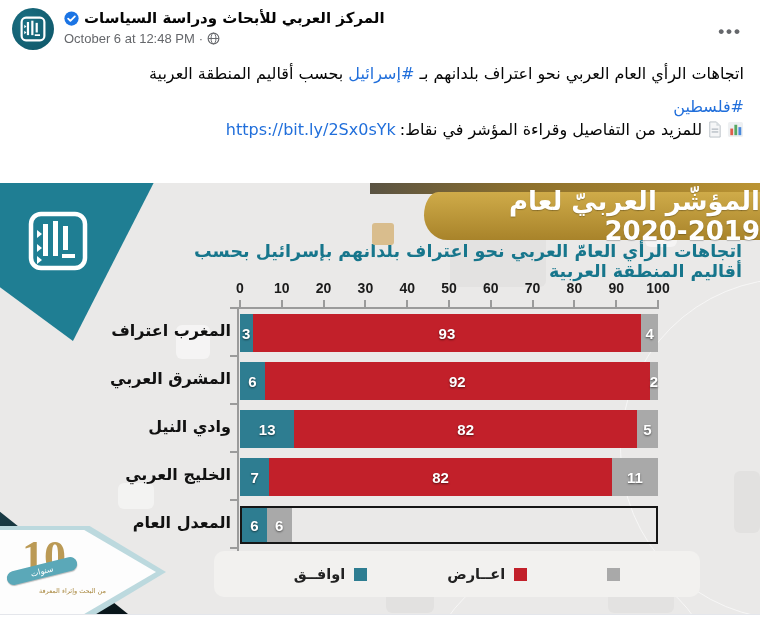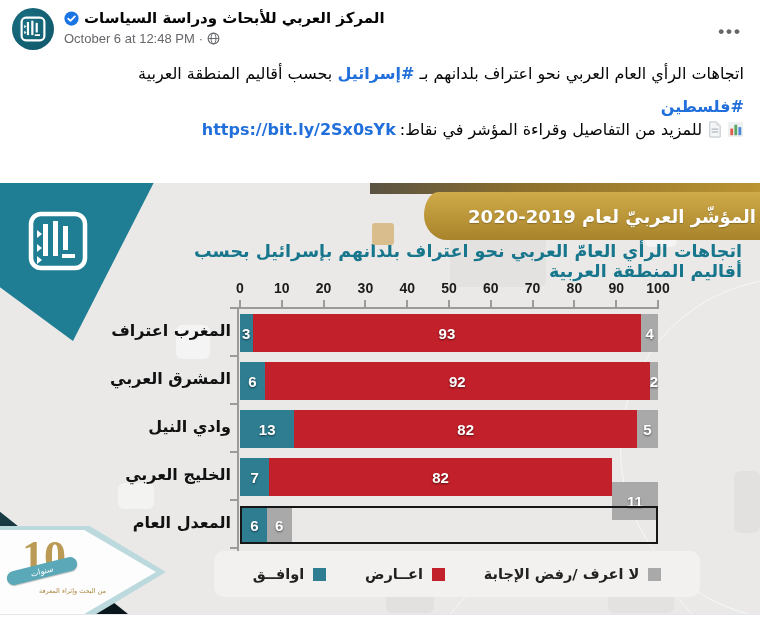--- a/index.html
+++ b/index.html
@@ -14,36 +14,36 @@
   .page-name{font-size:15px;font-weight:700;color:#050505;font-family:"DejaVu Sans",sans-serif;direction:rtl;cursor:pointer;}
   .badge{width:15px;height:15px;flex:0 0 auto;}
   .meta-row{position:absolute;left:64px;top:31px;display:flex;align-items:center;gap:4px;color:#65676b;font-size:13px;}
   .dots{position:absolute;right:18px;top:22px;color:#65676b;font-size:17px;letter-spacing:2px;cursor:pointer;font-weight:700;}
 
   
   .post-text{direction:rtl;text-align:right;padding:6px 16px 0 16px;font-size:16px;line-height:1.45;
              color:#050505;font-family:"DejaVu Sans",sans-serif;}
   .post-text .l1{margin-bottom:10px;}
   .post-text .l3{margin-bottom:5px;}
-  .hashtag,.ext-link{color:#216fdb;text-decoration:none;cursor:pointer;font-weight:bold;}
+  .hashtag,.ext-link{color:#216fdb;text-decoration:none;cursor:pointer;}
   .l4{display:flex;flex-direction:row;align-items:center;gap:4px;justify-content:flex-start;}
   .emoji{width:17px;height:17px;display:inline-block;vertical-align:-2px;}
 
   
   .info{position:absolute;left:0;top:183px;width:760px;height:431px;background:#eae9e8;overflow:hidden;cursor:pointer;}
   .tile{position:absolute;border-radius:6px;}
   .arc{position:absolute;border:1.5px solid rgba(255,255,255,.6);border-radius:50%;}
 
   .strip{position:absolute;top:0;left:370px;right:0;height:11px;
          background:linear-gradient(90deg,#5a5343,#8d702c 40%,#bb9433);}
   .banner{position:absolute;top:9px;left:424px;right:0;height:48px;
           background:linear-gradient(180deg,#cfab49,#a8832a);
           border-radius:28px 0 0 46px / 46px 0 0 48px;
           display:flex;align-items:center;justify-content:center;}
-  .banner-title{direction:rtl;color:#fff;font-weight:700;font-size:18px;padding-left:40px;
+  .banner-title{direction:rtl;color:#fff;font-weight:700;font-size:26px;padding-left:40px;
                 font-family:"DejaVu Sans",sans-serif;text-shadow:0 1px 1px rgba(0,0,0,.25);}
   .pennant{position:absolute;top:0;left:0;width:192px;height:168px;background:#1f7e93;
            clip-path:polygon(0 0,80% 0,38% 94%,0 62%);filter:drop-shadow(3px 3px 3px rgba(0,0,0,.3));}
   .pennant-logo{position:absolute;top:26px;left:26px;width:64px;height:64px;}
   .subtitle{position:absolute;top:58px;left:140px;right:18px;direction:rtl;text-align:right;
             color:#17768c;font-weight:700;font-size:17.5px;font-family:"DejaVu Sans",sans-serif;}
   .tan-square{position:absolute;top:40px;left:372px;width:22px;height:22px;background:#d9bd8d;border-radius:3px;}
 
   
   .axis-num{position:absolute;transform:translateX(-50%);font-size:14px;font-weight:700;color:#1b1b1b;top:97px;}
@@ -237,21 +237,21 @@
           </div>
         </div>
         <div class="row-label" style="top: 282px;">الخليج العربي</div>
         <div class="track" style="top: 275px; height: 38px;">
           <div class="seg" style="width: 7%; background: rgb(46, 125, 145);">
             <span>7</span>
           </div>
           <div class="seg" style="width: 82%; background: rgb(194, 32, 42);">
             <span>82</span>
           </div>
-          <div class="seg" style="width: 11%; background: rgb(169, 169, 169); margin-top: 24px;">
+          <div class="seg" style="width: 11%; background: rgb(169, 169, 169);">
             <span>11</span>
           </div>
         </div>
         <div class="row-label" style="top: 330px;">المعدل العام</div>
         <div class="track avg" style="top: 323px; height: 38px;">
           <div class="seg" style="width: 6%; background: rgb(46, 125, 145);">
             <span>6</span>
           </div>
           <div class="seg" style="width: 6%; background: rgb(169, 169, 169);">
             <span>6</span>
@@ -260,21 +260,20 @@
         <div class="legend">
           <div class="leg-item">
             <div class="leg-label">اوافــق</div>
             <div class="swatch" style="background: rgb(46, 125, 145);"></div>
           </div>
           <div class="leg-item">
             <div class="leg-label">اعــارض</div>
             <div class="swatch" style="background: rgb(194, 32, 42);"></div>
           </div>
           <div class="leg-item">
-            <div class="leg-label">لا اعرف /رفض الإجابة</div>
             <div class="swatch" style="background: rgb(169, 169, 169);"></div>
           </div>
         </div>
       </div>
 
     <div class="dark-corner"></div>
     <div class="chevron-outline"></div>
     <div class="chevron"></div>
     <div class="ann-num">10</div>
     <div class="ann-ribbon">سنوات</div>

